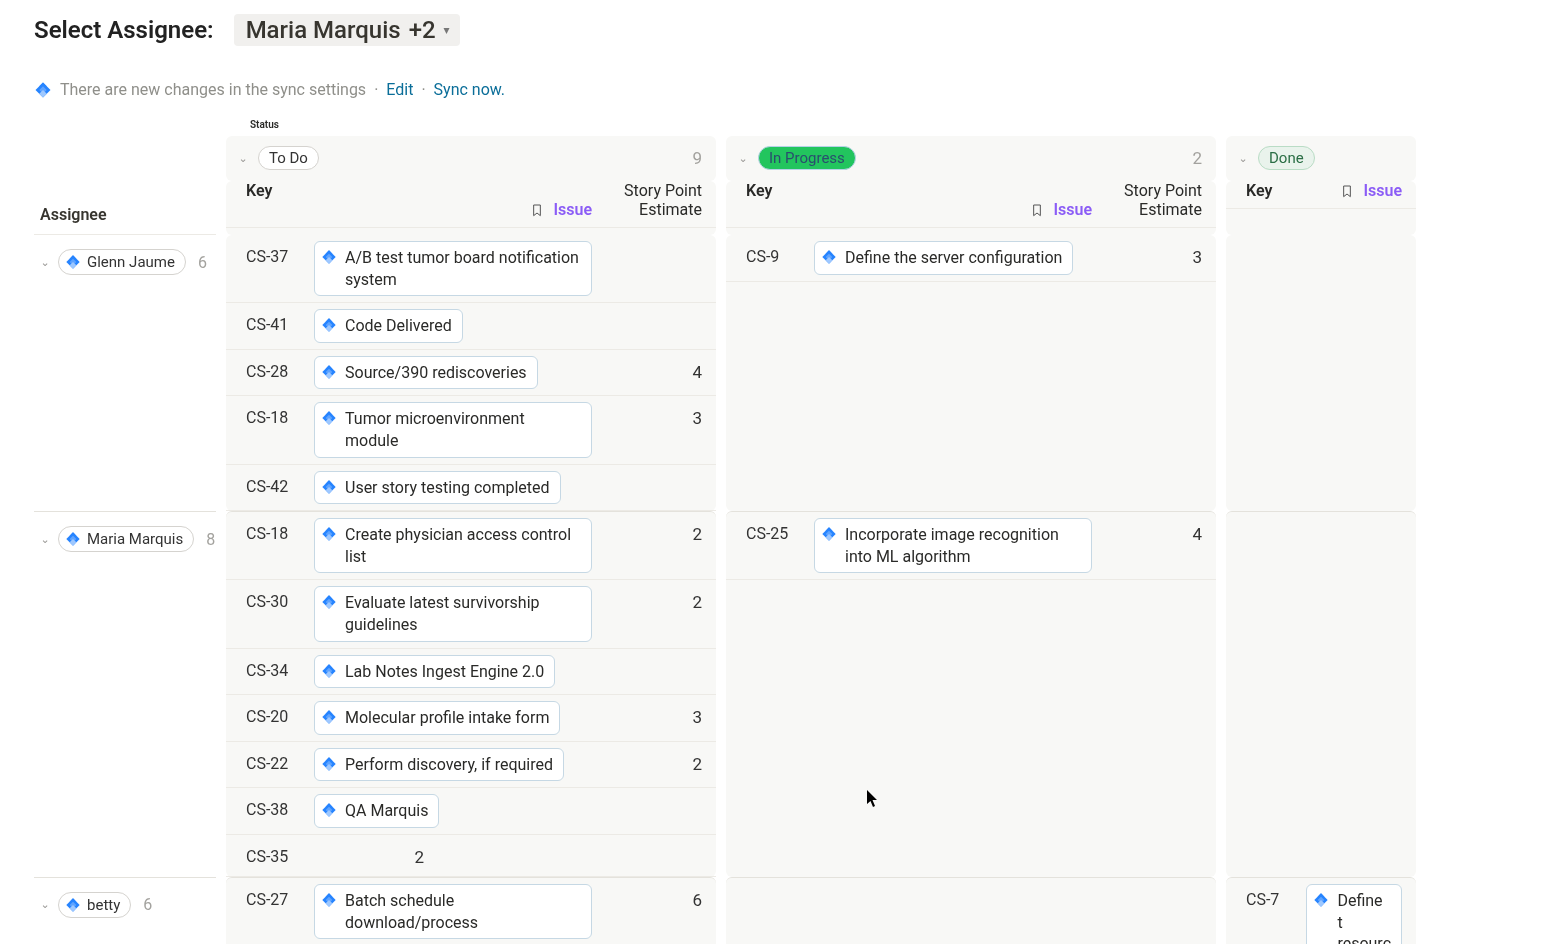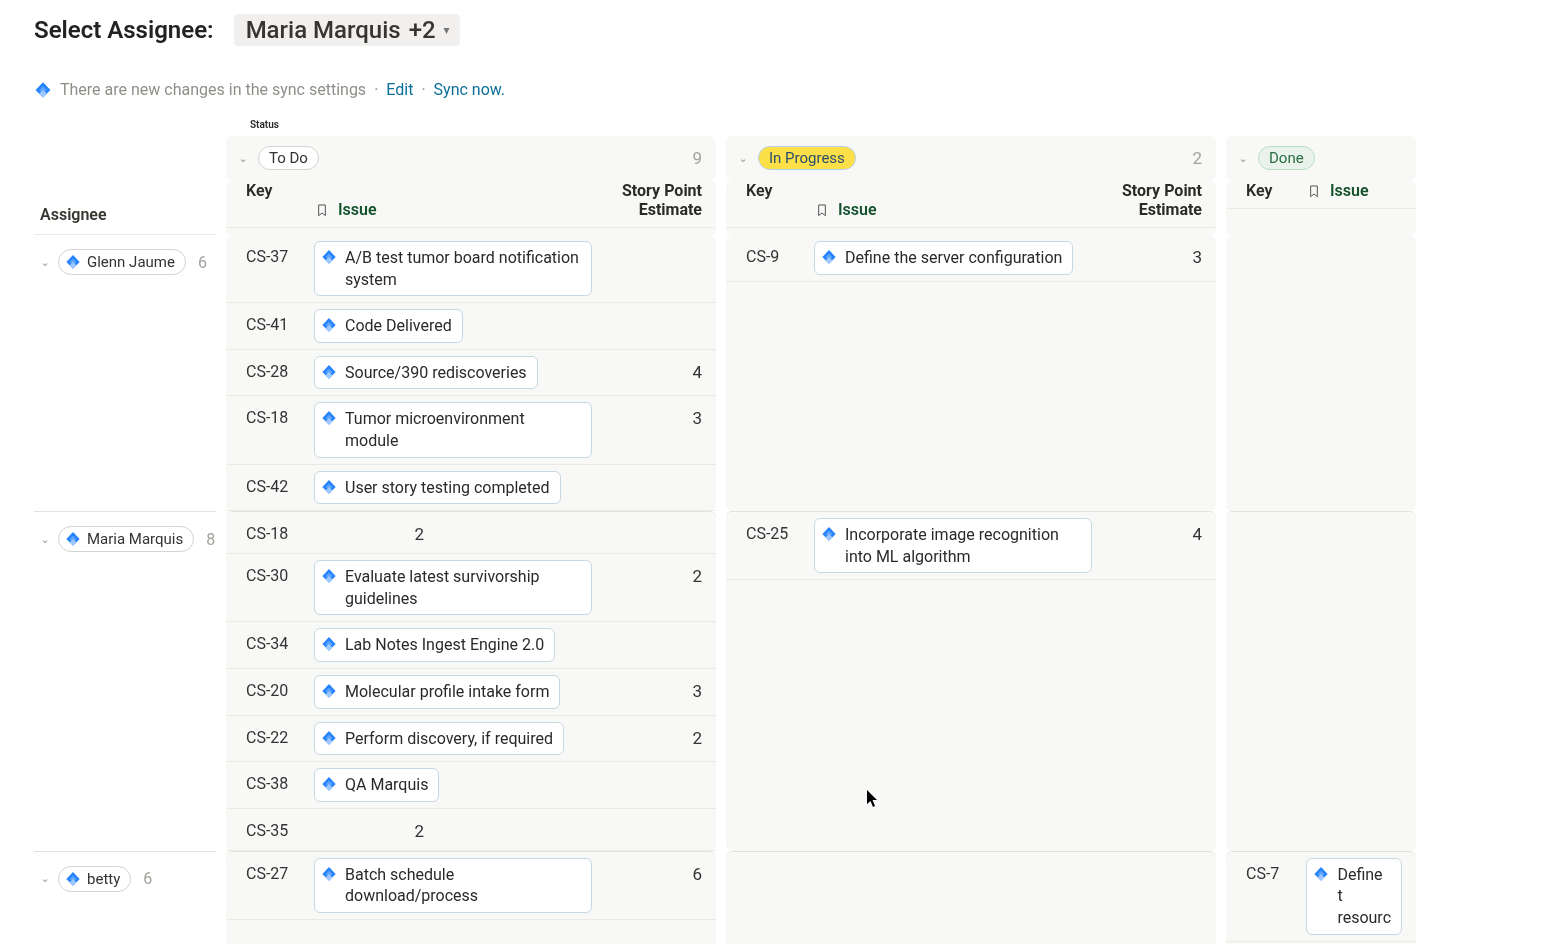--- a/index.html
+++ b/index.html
@@ -95,34 +95,34 @@
   }
   .status-pill {
     display: inline-flex;
     align-items: center;
     padding: 2px 10px;
     border-radius: 14px;
     font-size: 15px;
     border: 1px solid;
   }
   .pill-todo { background: #fff; border-color: #d5d3cf; color: #333; }
-  .pill-progress { background: #fde047; border-color: #b7d2e7; color: #2a4e6e; }
+  .pill-progress { background: #22c55e; border-color: #b7d2e7; color: #2a4e6e; }
   .pill-done { background: #e9f3ec; border-color: #b9dcc5; color: #2a6e45; }
   .lane-count { margin-left: auto; color: #a3a29e; font-size: 17px; font-weight: 400; }
 
   .col-headers {
     display: flex;
     padding: 0 14px 8px 20px;
     gap: 0;
     border-bottom: 1px solid #eceae5;
   }
   .col-headers.done-headers { padding-left: 20px; }
   .col-key { width: 68px; font-weight: 600; color: #2a2a28; font-size: 16px; }
-  .col-issue { flex: 1; font-weight: 600; color: #14532d; display:flex; align-items:flex-end; gap:8px; font-size:16px; }
-  .col-sp { width: 110px; text-align: right; font-weight: 700; color: #2a2a28; font-size: 16px; line-height: 1.2; }
+  .col-issue { flex: 1; font-weight: 600; color: #8b5cf6; display:flex; align-items:flex-end; gap:8px; font-size:16px;justify-content:flex-end; }
+  .col-sp { width: 110px; text-align: right; font-weight: 400; color: #2a2a28; font-size: 16px; line-height: 1.2; }
   .bookmark-ic { width: 16px; height: 16px; display:inline-flex; }
   .bookmark-ic svg { width:16px; height:16px; stroke:#555; fill:none; stroke-width:1.5; }
 
   
   .assignee-col {
     width: 182px; flex: 0 0 182px;
     padding-top: 4px;
   }
   .assignee-col .col-title {
     font-size: 16px; font-weight: 600; padding: 0 0 10px 6px;
@@ -411,20 +411,30 @@
                 </svg>
               </span>
               <span>Maria Marquis</span>
         </span>
         <span class="assignee-count">8</span>
       </div>
     </div>
     <div class="lane todo" style="min-height:312px; border-top:1px solid #e4e2dc">
       <div class="issue-row row-h0">
     <div class="cell-key">CS-18</div>
+    <div class="cell-issue">
+      <span class="issue-chip">
+        <span class="jira-glyph">
+                  <svg viewBox="0 0 24 24">
+                    <use href="#jira-logo"></use>
+                  </svg>
+                </span>
+                <span class="issue-text">Create physician access control list</span>
+      </span>
+    </div>
     <div class="cell-sp">2</div>
   </div>
           <div class="issue-row row-h1">
     <div class="cell-key">CS-30</div>
     <div class="cell-issue">
       <span class="issue-chip">
         <span class="jira-glyph">
                   <svg viewBox="0 0 24 24">
                     <use href="#jira-logo"></use>
                   </svg>

